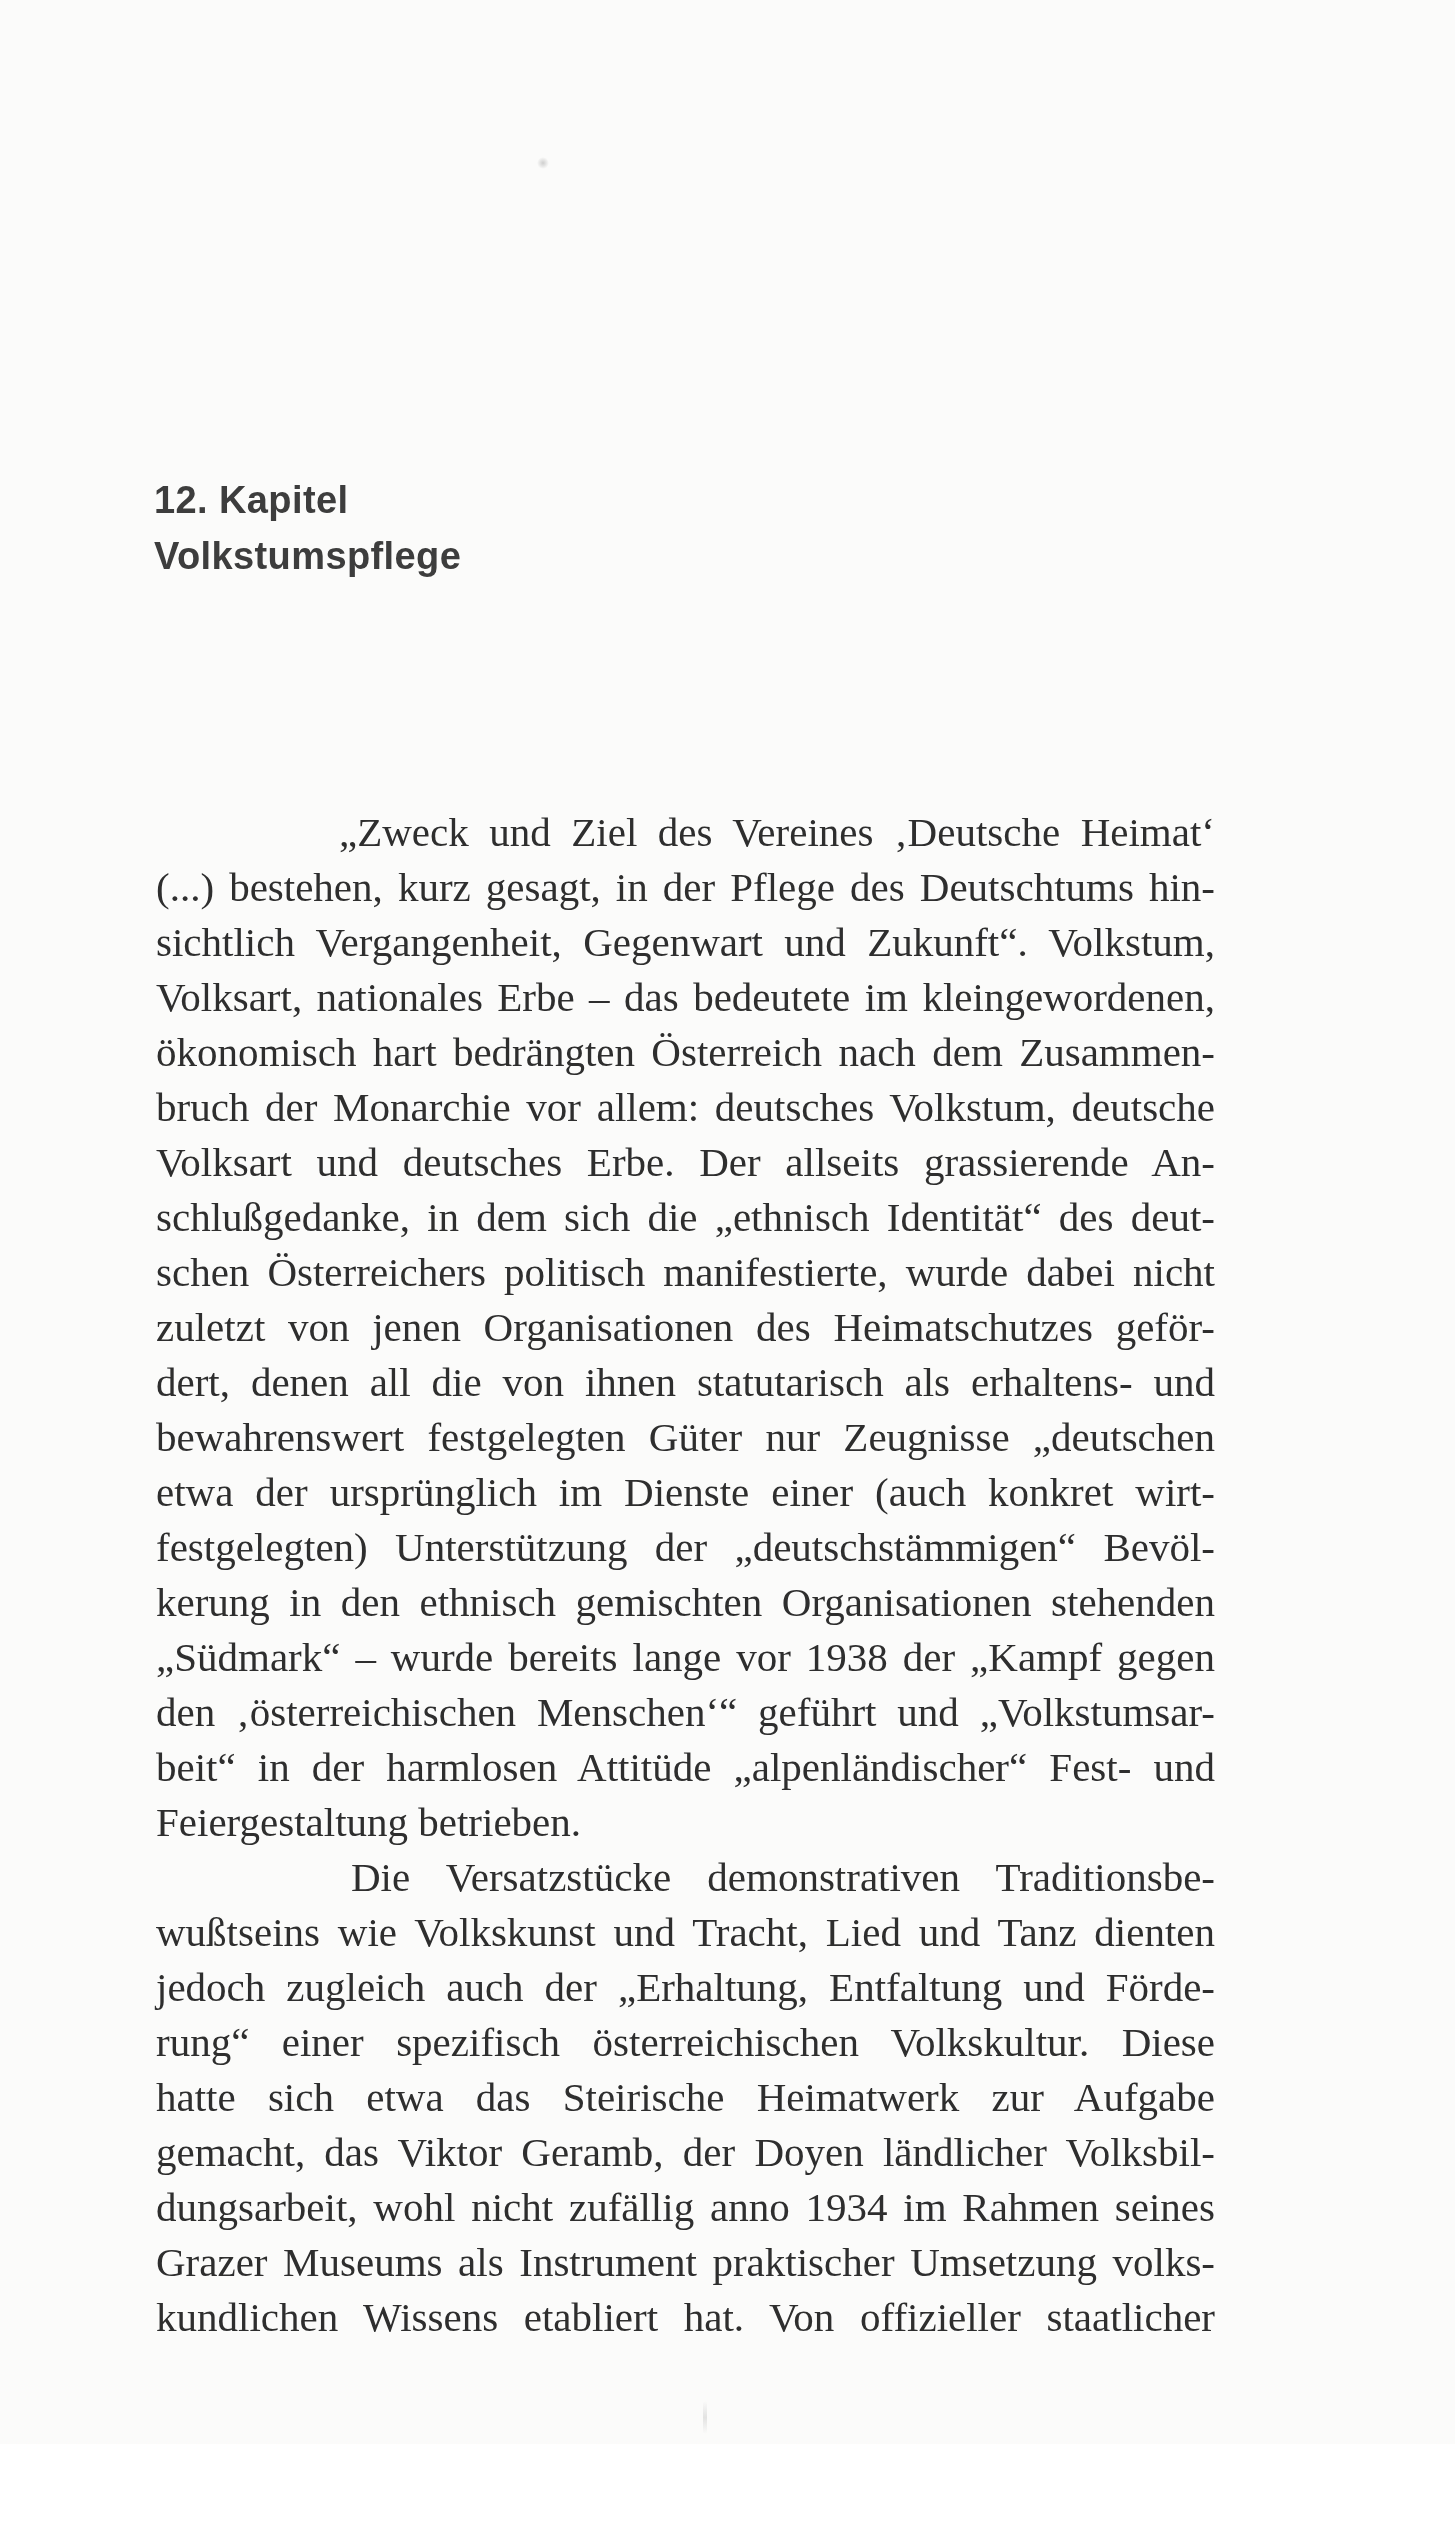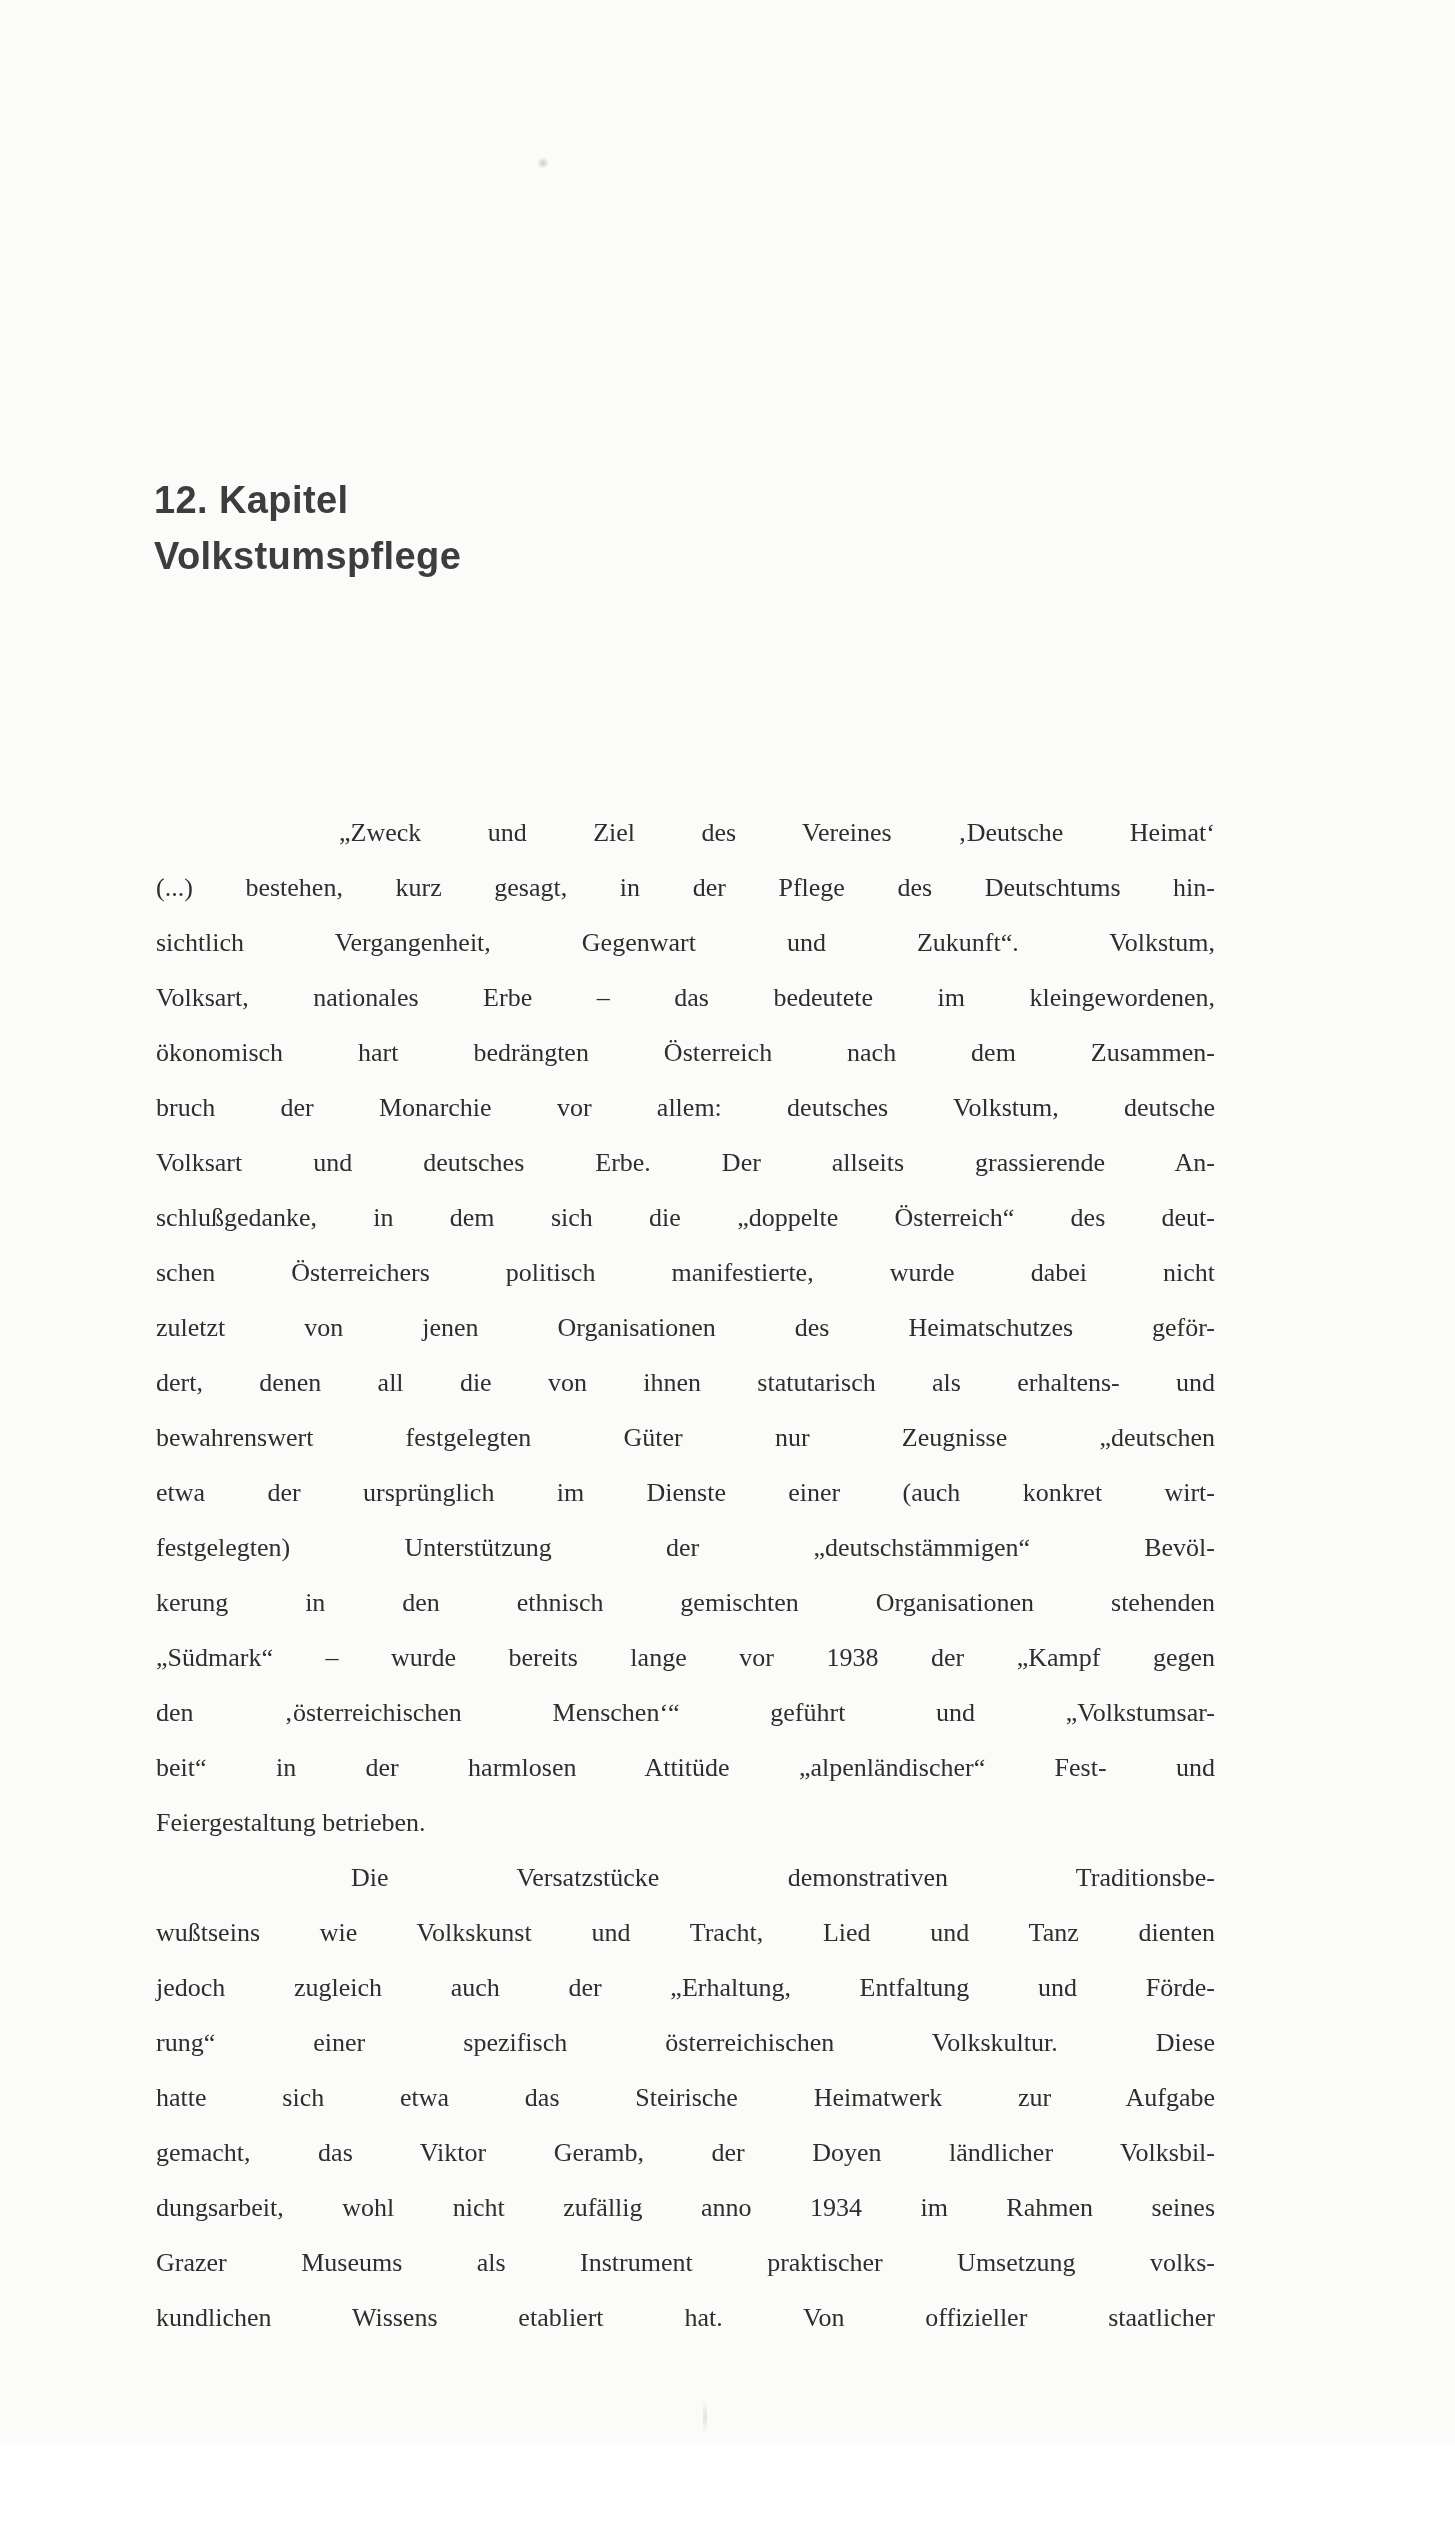--- a/index.html
+++ b/index.html
@@ -22,21 +22,21 @@
     color: #3d3d3d;
     letter-spacing: 0.4px;
   }
   
   .body-block {
     position: absolute;
     left: 156px;
     top: 805px;
     width: 1059px;
     font-family: "Liberation Serif", serif;
-    font-size: 26px;
+    font-size: 41px;
     line-height: 55px;
     color: #2e2e2e;
   }
   .ln {
     text-align: justify;
     text-align-last: justify;
   }
   .ln.indent-1 { padding-left: 183px; }
   .ln.indent-2 { padding-left: 195px; }
   .ln.endpara  { text-align-last: left; }
@@ -79,21 +79,21 @@
   <div class="body-block">
 
     <div class="para">
       <div class="ln indent-1">„Zweck und Ziel des Vereines ‚Deutsche Heimat‘</div>
       <div class="ln">(...) bestehen, kurz gesagt, in der Pflege des Deutschtums hin-</div>
       <div class="ln">sichtlich Vergangenheit, Gegenwart und Zukunft“. Volkstum,</div>
       <div class="ln">Volksart, nationales Erbe – das bedeutete im kleingewordenen,</div>
       <div class="ln">ökonomisch hart bedrängten Österreich nach dem Zusammen-</div>
       <div class="ln">bruch der Monarchie vor allem: deutsches Volkstum, deutsche</div>
       <div class="ln">Volksart und deutsches Erbe. Der allseits grassierende An-</div>
-      <div class="ln">schlußgedanke, in dem sich die „doppelte Österreich“ des deut-</div>
+      <div class="ln">schlußgedanke, in dem sich die „ethnisch Identität“ des deut-</div>
       <div class="ln">schen Österreichers politisch manifestierte, wurde dabei nicht</div>
       <div class="ln">zuletzt von jenen Organisationen des Heimatschutzes geför-</div>
       <div class="ln">dert, denen all die von ihnen statutarisch als erhaltens- und</div>
       <div class="ln">bewahrenswert festgelegten Güter nur Zeugnisse „deutschen</div>
       <div class="ln">etwa der ursprünglich im Dienste einer (auch konkret wirt-</div>
       <div class="ln">festgelegten) Unterstützung der „deutschstämmigen“ Bevöl-</div>
       <div class="ln">kerung in den ethnisch gemischten Organisationen stehenden</div>
       <div class="ln">„Südmark“ – wurde bereits lange vor 1938 der „Kampf gegen</div>
       <div class="ln">den ‚österreichischen Menschen‘“ geführt und „Volkstumsar-</div>
       <div class="ln">beit“ in der harmlosen Attitüde „alpenländischer“ Fest- und</div>

